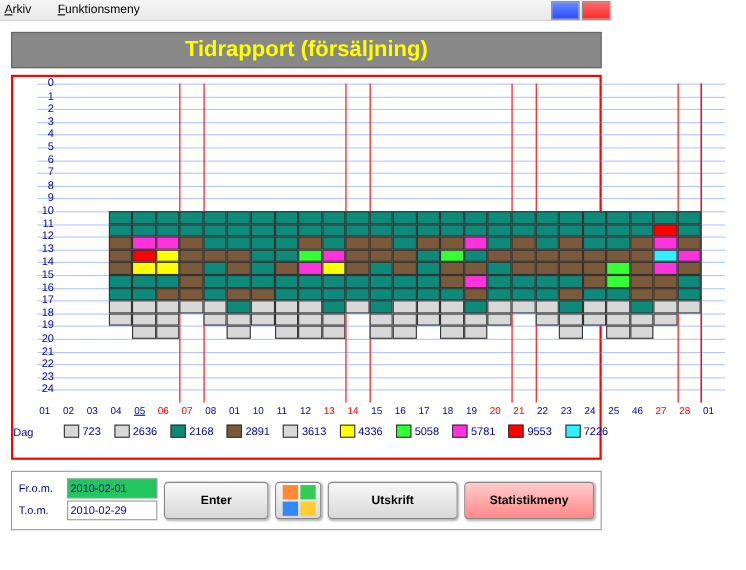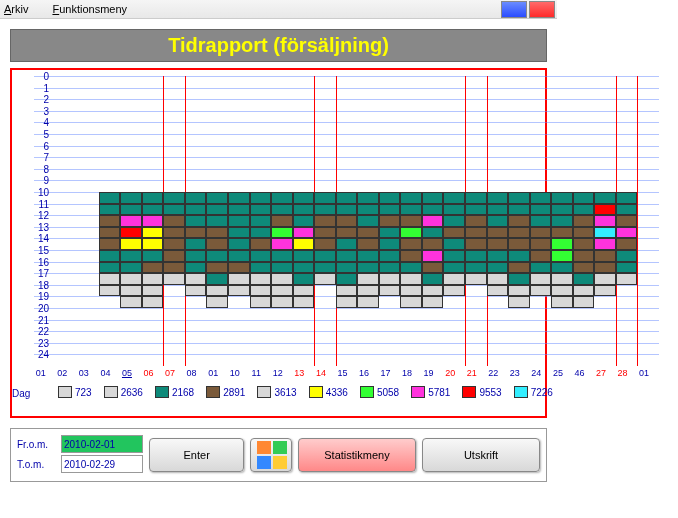--- a/index.html
+++ b/index.html
@@ -26,21 +26,21 @@
 .cell{position:absolute;width:18px;height:10px;border:1px solid #333;box-sizing:border-box}
 .legend{position:absolute;left:46px;width:600px;display:flex;flex-wrap:wrap;align-items:center}
 .legitem{display:flex;align-items:center;margin-right:12px;font-size:10px;color:#0000aa}
 .legsw{width:12px;height:10px;border:1px solid #333;margin-right:3px}
 .bottombar{border:1px solid #999;margin-top:10px;padding:6px;display:flex;align-items:center}
 .dates{width:130px}
 .drow{display:flex;align-items:center;margin-bottom:2px}
 .drow label{width:44px;color:#0000aa;font-size:10px}
 .drow input{width:76px;height:16px;border:1px solid #999;font-size:10px;padding:0 2px;color:#0000aa}
 .drow input.hl{background:#22c55e}
-.btn{height:34px;border:1px solid #888;background:linear-gradient(#f8f8f8,#d8d8d8);border-radius:4px;font-size:11px;font-weight:normal;cursor:pointer;margin-left:6px;box-shadow:1px 1px 2px rgba(0,0,0,0.3)}
+.btn{height:34px;border:1px solid #888;background:linear-gradient(#f8f8f8,#d8d8d8);border-radius:4px;font-size:11px;font-weight:bold;cursor:pointer;margin-left:6px;box-shadow:1px 1px 2px rgba(0,0,0,0.3)}
 .btn.enter{width:100px}
 .btn.icon{width:44px;padding:0;position:relative}
 .btn.wide{width:124px}
 .btn.stat{width:124px;background:linear-gradient(#ffcccc,#ff8888)}
 .iconx{position:absolute;left:6px;top:2px;width:30px;height:28px}
 .iconx div{position:absolute}
 </style>
 </head>
 <body>
 
@@ -444,17 +444,17 @@
       </div>
       <button class="btn enter">Enter</button>
       <button class="btn icon">
         <div class="iconx">
           <div style="left:0;top:0;width:14px;height:13px;background:#ff8833"></div>
           <div style="left:16px;top:0;width:14px;height:13px;background:#33cc55"></div>
           <div style="left:0;top:15px;width:14px;height:13px;background:#3388ff"></div>
           <div style="left:16px;top:15px;width:14px;height:13px;background:#ffcc33"></div>
         </div>
       </button>
+      <button class="btn wide">Utskrift</button>
       <button class="btn stat">Statistikmeny</button>
-      <button class="btn wide">Utskrift</button>
     </div>
   </div>
 </div>
 
 </body></html>

